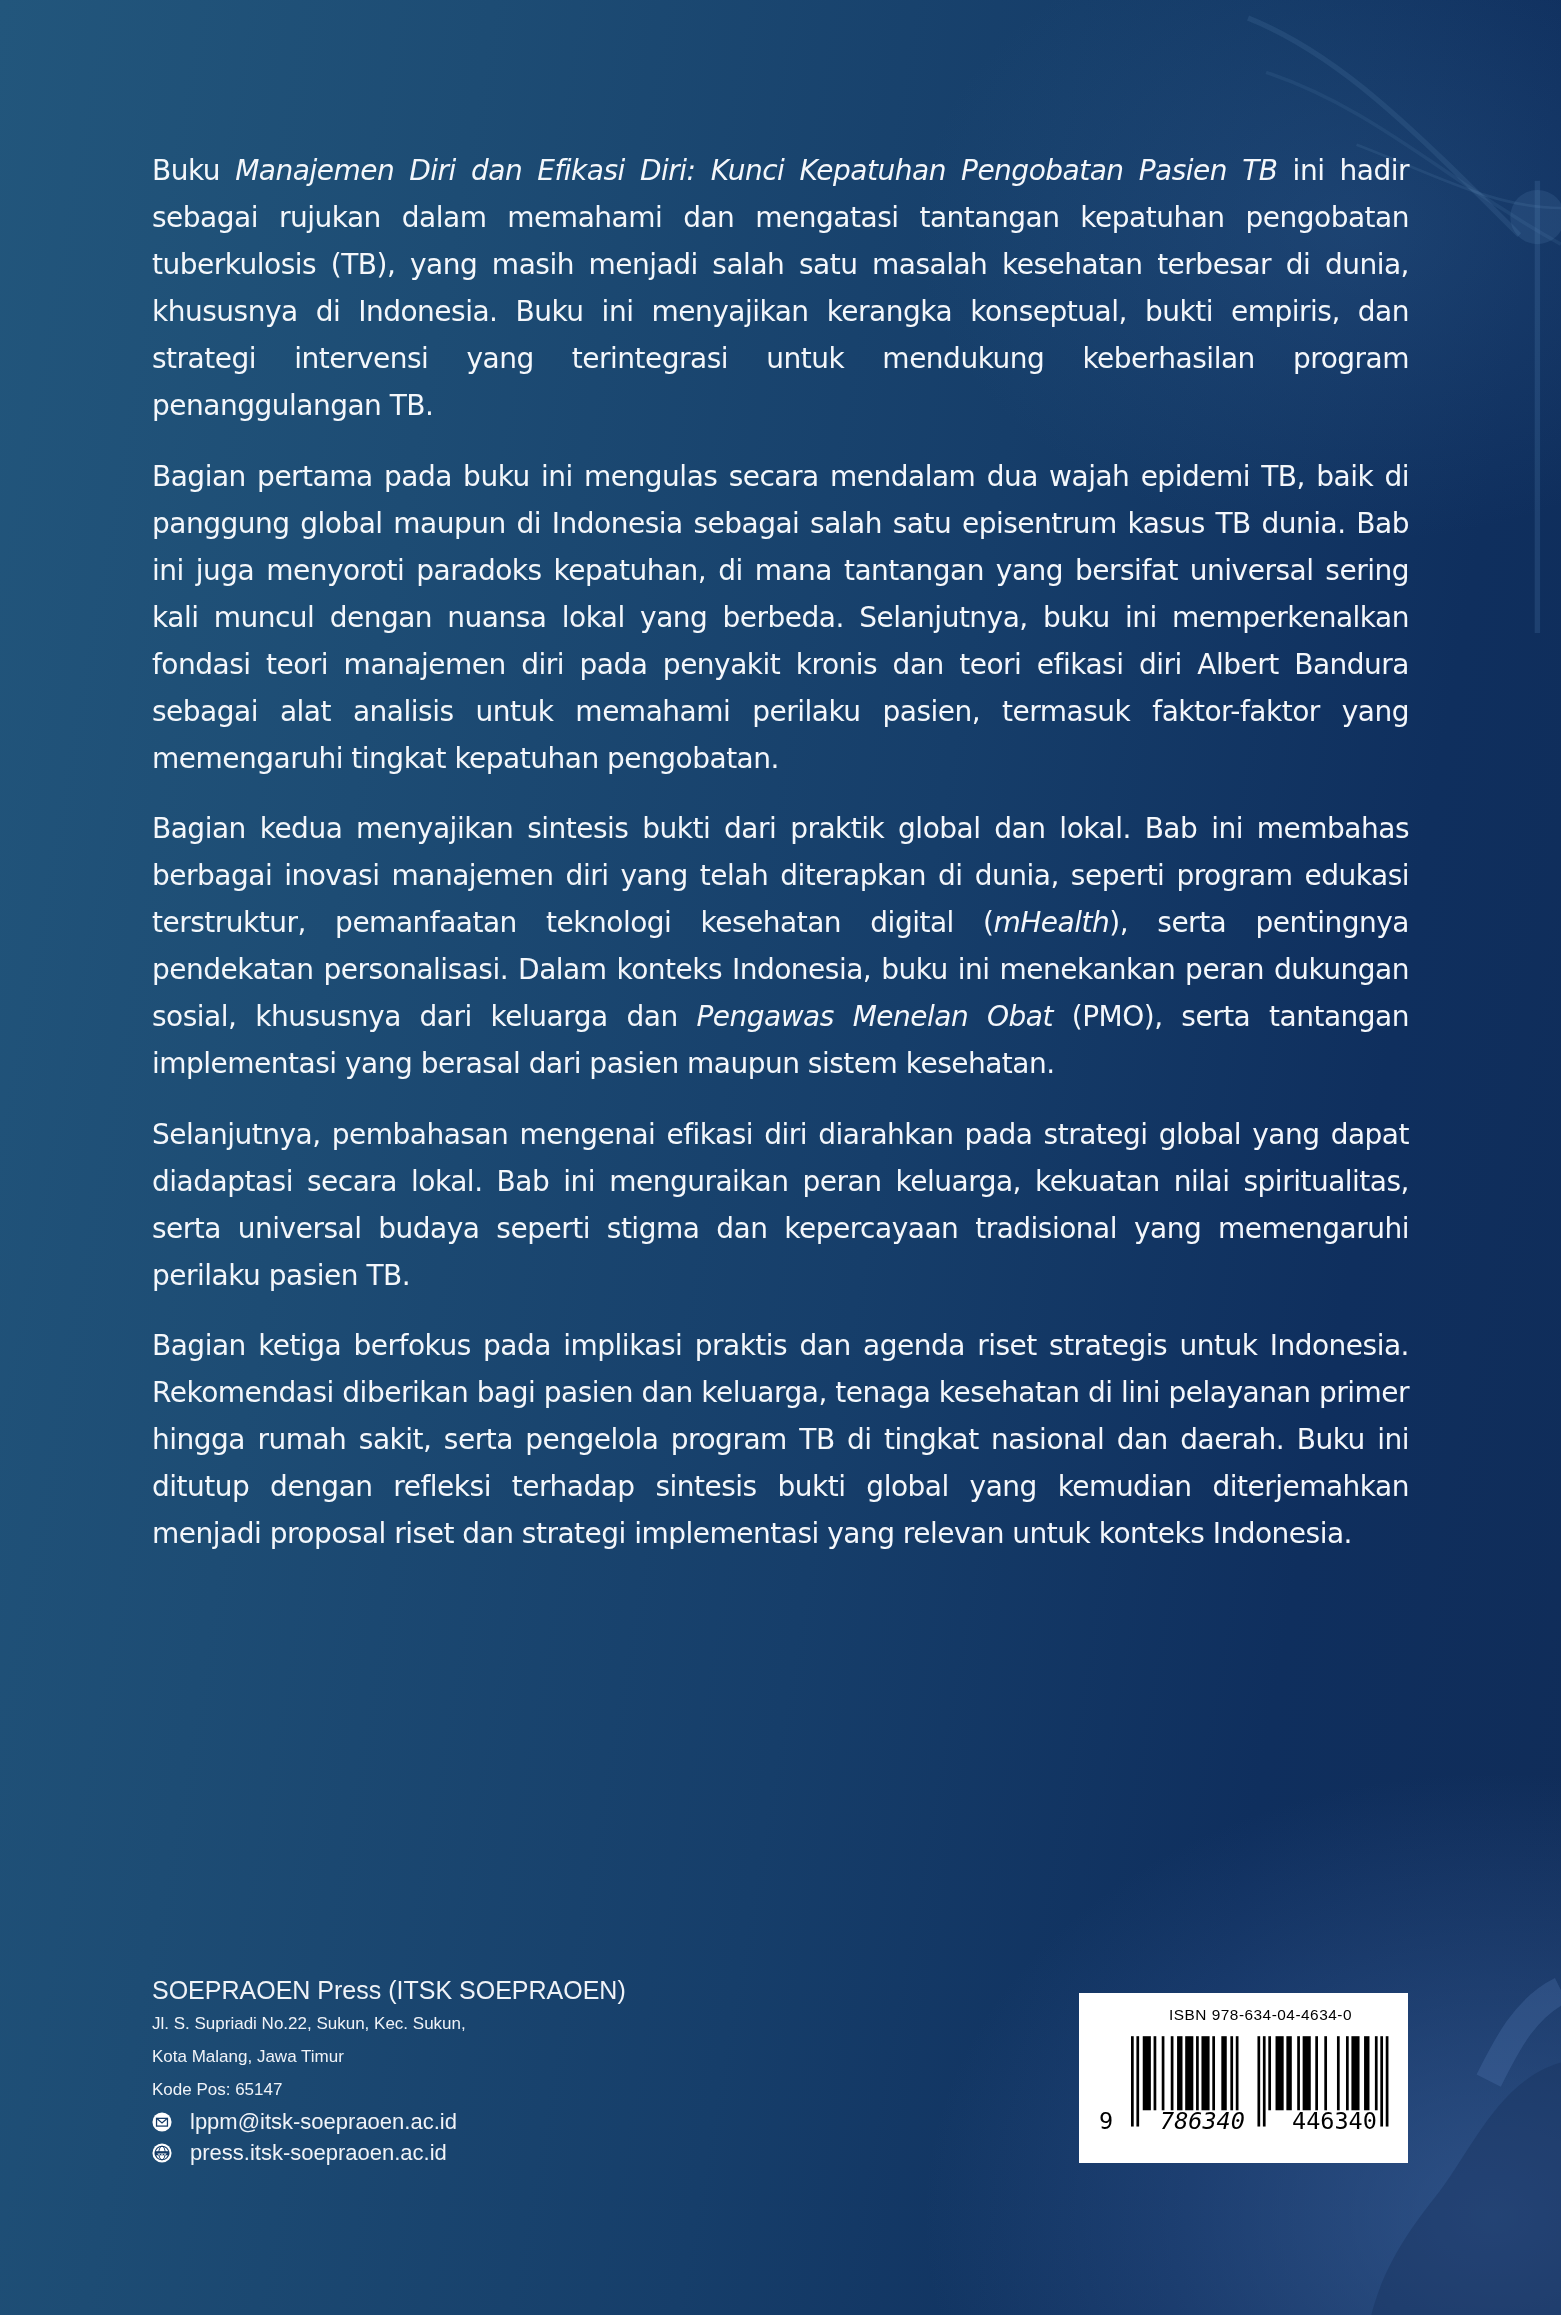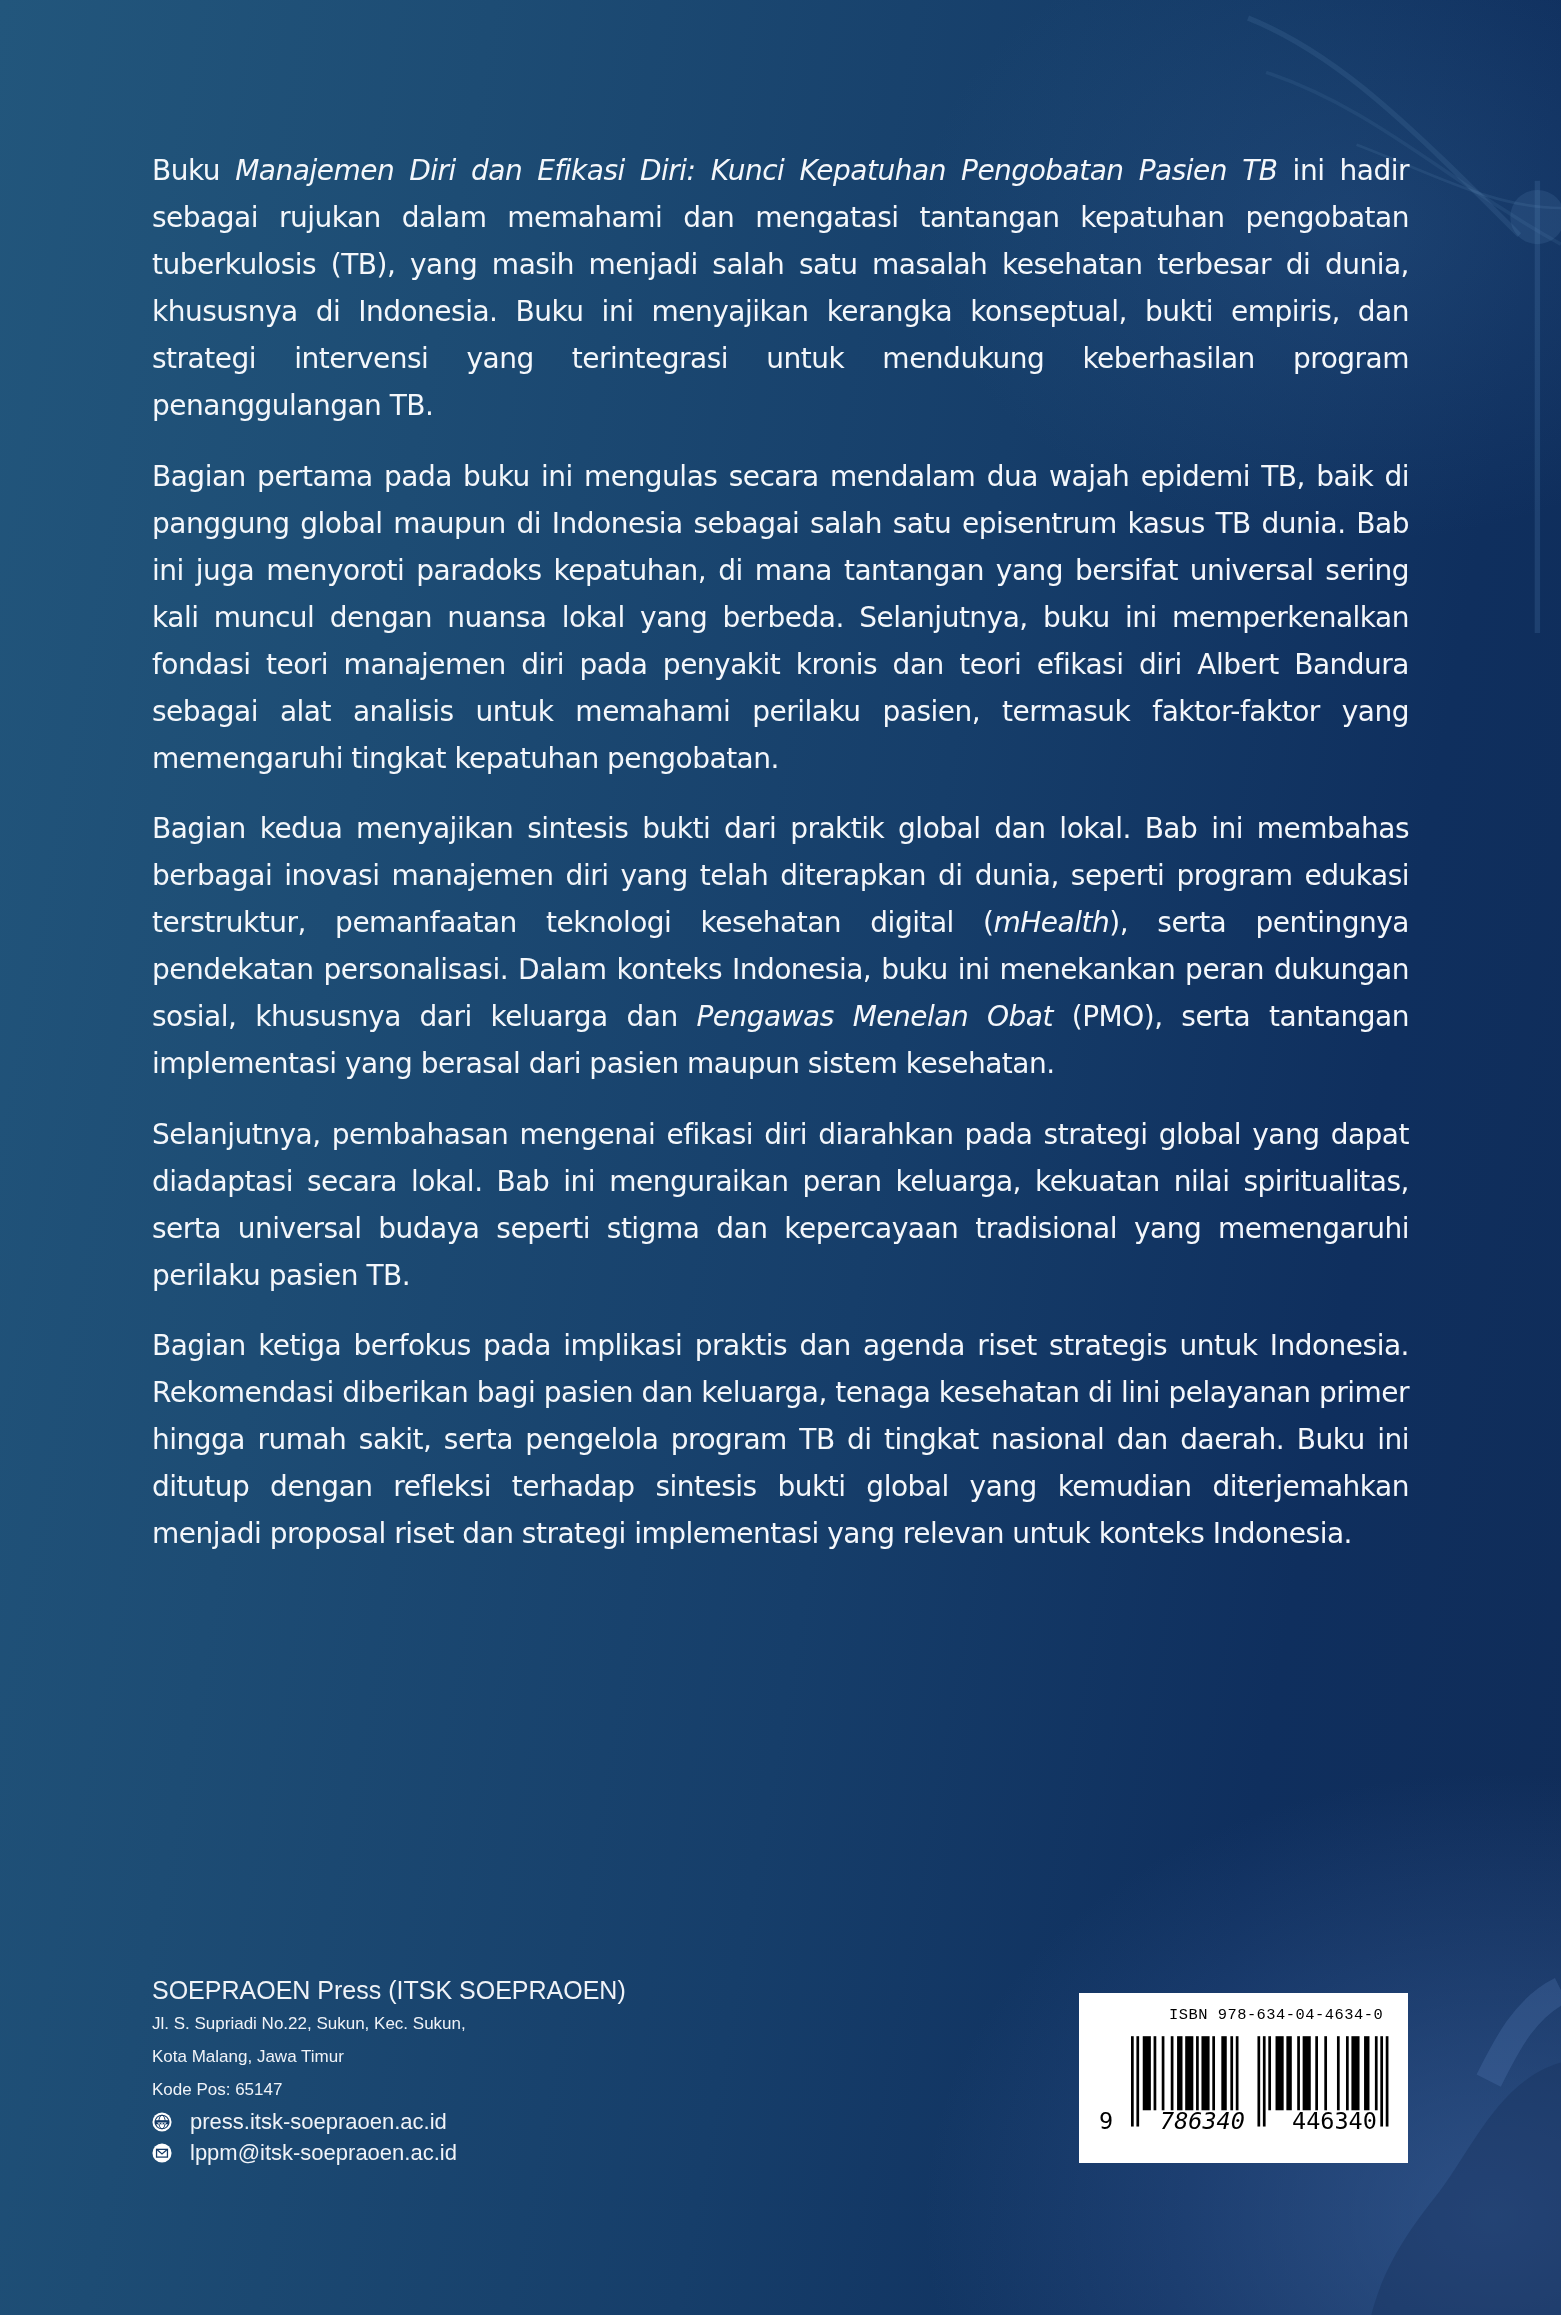--- a/index.html
+++ b/index.html
@@ -29,21 +29,21 @@
   .pub-name { font-weight: normal; font-size: 25px; line-height: 33px; }
   .pub-line { font-size: 17px; line-height: 33px; }
   .pub-contact { display: flex; align-items: center; font-size: 22px; line-height: 31px; }
   .pub-contact .ic { width: 20px; height: 20px; margin-right: 18px; flex: none; }
   .barcode-box {
     position: absolute; left: 1079px; top: 1993px; width: 329px; height: 170px;
     background: #ffffff; color: #000;
   }
   .isbn-text {
     position: absolute; left: 90px; top: 12.7px;
-    font-family: Liberation Mono, monospace; font-size: 15.4px; letter-spacing: 0.5px;
+    font-family: Liberation Sans, sans-serif; font-size: 15.4px; letter-spacing: 0.5px;
   }
   .bars { position: absolute; left: 52px; top: 43px; width: 271px; height: 107px; }
   .digits {
     position: absolute; top: 114px; font-family: "DejaVu Sans Mono", monospace; font-size: 23.5px;
   }
   .d-first { left: 20px; }
   .d-left { left: 81px; font-style: italic; }
   .d-right { left: 213px; }
 </style>
 </head>
@@ -69,36 +69,36 @@
   <p>Selanjutnya, pembahasan mengenai efikasi diri diarahkan pada strategi global yang dapat diadaptasi secara lokal. Bab ini menguraikan peran keluarga, kekuatan nilai spiritualitas, serta universal budaya seperti stigma dan kepercayaan tradisional yang memengaruhi perilaku pasien TB.</p>
   <p>Bagian ketiga berfokus pada implikasi praktis dan agenda riset strategis untuk Indonesia. Rekomendasi diberikan bagi pasien dan keluarga, tenaga kesehatan di lini pelayanan primer hingga rumah sakit, serta pengelola program TB di tingkat nasional dan daerah. Buku ini ditutup dengan refleksi terhadap sintesis bukti global yang kemudian diterjemahkan menjadi proposal riset dan strategi implementasi yang relevan untuk konteks Indonesia.</p>
 </div>
 
 <div class="publisher">
   <div class="pub-name">SOEPRAOEN Press (ITSK SOEPRAOEN)</div>
   <div class="pub-line">Jl. S. Supriadi No.22, Sukun, Kec. Sukun,</div>
   <div class="pub-line">Kota Malang, Jawa Timur</div>
   <div class="pub-line">Kode Pos: 65147</div>
   <div class="pub-contact">
+    <svg class="ic" viewBox="0 0 22 22">
+      <circle cx="11" cy="11" r="10.5" fill="#ffffff"></circle>
+      <rect x="5" y="7" width="12" height="8.5" fill="none" stroke="#143a66" stroke-width="1.4"></rect>
+      <path d="M5 7 L11 12 L17 7" fill="none" stroke="#143a66" stroke-width="1.4"></path>
+    </svg>
+    <span>lppm@itsk-soepraoen.ac.id</span>
+  </div>
+  <div class="pub-contact">
     <svg class="ic" viewBox="0 0 22 22" style="font-size:24.5px">
       <circle cx="11" cy="11" r="10.5" fill="#ffffff"></circle>
       <circle cx="11" cy="11" r="7.5" fill="none" stroke="#143a66" stroke-width="1.2"></circle>
       <ellipse cx="11" cy="11" rx="3.5" ry="7.5" fill="none" stroke="#143a66" stroke-width="1.1"></ellipse>
       <rect x="3" y="9" width="16" height="4.5" fill="#143a66"></rect>
       <text x="11" y="12.8" font-size="4" text-anchor="middle" fill="#ffffff" font-family="DejaVu Sans, sans-serif">www</text>
     </svg>
     <span>press.itsk-soepraoen.ac.id</span>
-  </div>
-  <div class="pub-contact">
-    <svg class="ic" viewBox="0 0 22 22">
-      <circle cx="11" cy="11" r="10.5" fill="#ffffff"></circle>
-      <rect x="5" y="7" width="12" height="8.5" fill="none" stroke="#143a66" stroke-width="1.4"></rect>
-      <path d="M5 7 L11 12 L17 7" fill="none" stroke="#143a66" stroke-width="1.4"></path>
-    </svg>
-    <span>lppm@itsk-soepraoen.ac.id</span>
   </div>
 </div>
 
 <div class="barcode-box">
   <div class="isbn-text">ISBN 978-634-04-4634-0</div>
   <svg class="bars" viewBox="0 0 300 118">
     <g fill="#000">
       <rect x="0" y="0" width="3" height="100"></rect>
         <rect x="6" y="0" width="3" height="100"></rect>
       <rect x="13" y="0" width="9" height="82"></rect>

